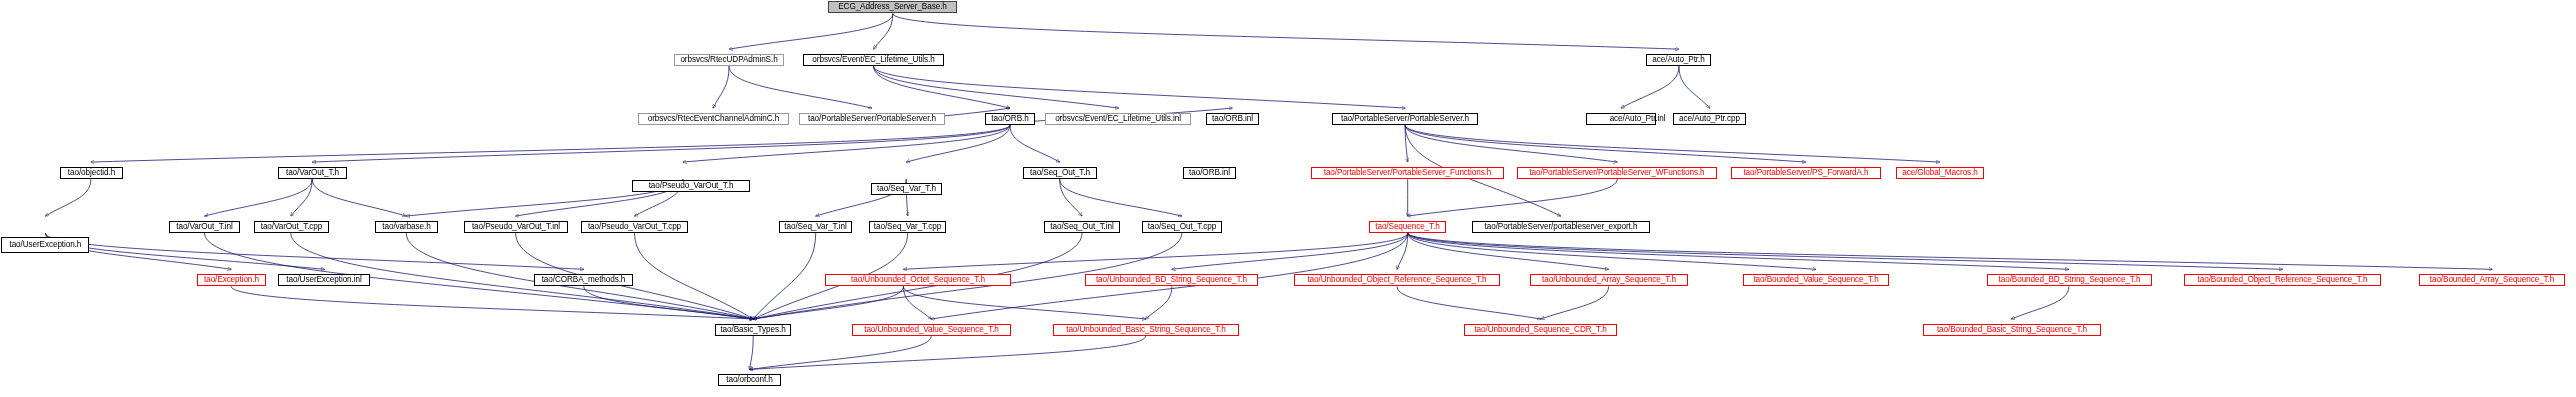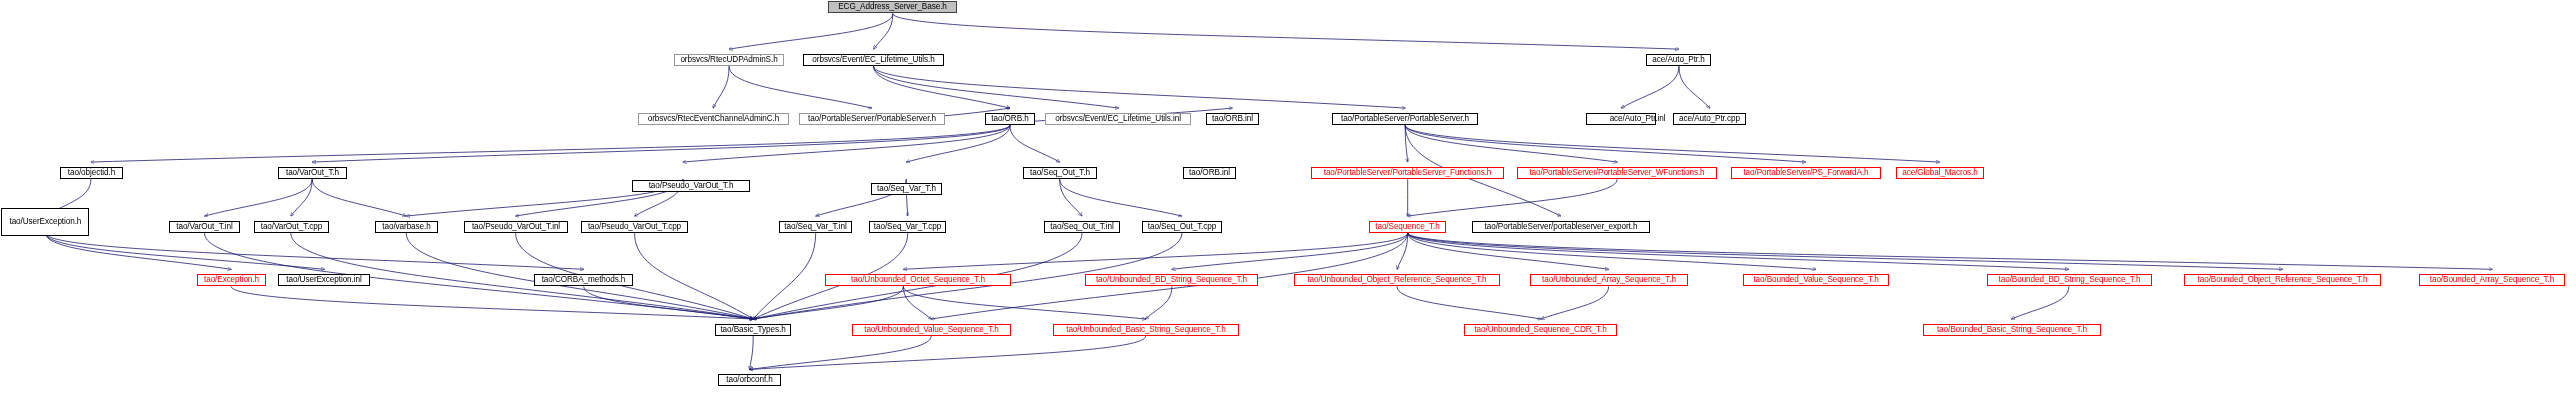--- a/index.html
+++ b/index.html
@@ -112,21 +112,21 @@
       <div class="node black" style="left: 60px; top: 167px; width: 63px; height: 12px;">tao/objectid.h</div>
       <div class="node black" style="left: 278px; top: 167px; width: 69px; height: 12px;">tao/VarOut_T.h</div>
       <div class="node black" style="left: 632px; top: 167px; width: 118px; height: 12px; margin-top: 13px;">tao/Pseudo_VarOut_T.h</div>
       <div class="node black" style="left: 871px; top: 167px; width: 71px; height: 12px; margin-top: 16px;">tao/Seq_Var_T.h</div>
       <div class="node black" style="left: 1023px; top: 167px; width: 74px; height: 12px;">tao/Seq_Out_T.h</div>
       <div class="node black" style="left: 1183px; top: 167px; width: 53px; height: 12px;">tao/ORB.inl</div>
       <div class="node red" style="left: 1311px; top: 167px; width: 193px; height: 12px;">tao/PortableServer/PortableServer_Functions.h</div>
       <div class="node red" style="left: 1517px; top: 167px; width: 200px; height: 12px;">tao/PortableServer/PortableServer_WFunctions.h</div>
       <div class="node red" style="left: 1731px; top: 167px; width: 150px; height: 12px;">tao/PortableServer/PS_ForwardA.h</div>
       <div class="node red" style="left: 1896px; top: 167px; width: 88px; height: 12px;">ace/Global_Macros.h</div>
-      <div class="node black" style="left: 1.4px; top: 208px; width: 88px; height: 28px;">tao/UserException.h</div>
+      <div class="node black" style="left: 1.4px; top: 237px; width: 88px; height: 16px;">tao/UserException.h</div>
       <div class="node black" style="left: 169px; top: 221px; width: 71px; height: 12px;">tao/VarOut_T.inl</div>
       <div class="node black" style="left: 254px; top: 221px; width: 75px; height: 12px;">tao/VarOut_T.cpp</div>
       <div class="node black" style="left: 375px; top: 221px; width: 63px; height: 12px;">tao/varbase.h</div>
       <div class="node black" style="left: 464px; top: 221px; width: 104px; height: 12px;">tao/Pseudo_VarOut_T.inl</div>
       <div class="node black" style="left: 581px; top: 221px; width: 107px; height: 12px;">tao/Pseudo_VarOut_T.cpp</div>
       <div class="node black" style="left: 779px; top: 221px; width: 73px; height: 12px;">tao/Seq_Var_T.inl</div>
       <div class="node black" style="left: 869px; top: 221px; width: 77px; height: 12px;">tao/Seq_Var_T.cpp</div>
       <div class="node black" style="left: 1044px; top: 221px; width: 76px; height: 12px;">tao/Seq_Out_T.inl</div>
       <div class="node black" style="left: 1142px; top: 221px; width: 80px; height: 12px;">tao/Seq_Out_T.cpp</div>
       <div class="node red" style="left: 1369px; top: 221px; width: 77px; height: 12px;">tao/Sequence_T.h</div>

